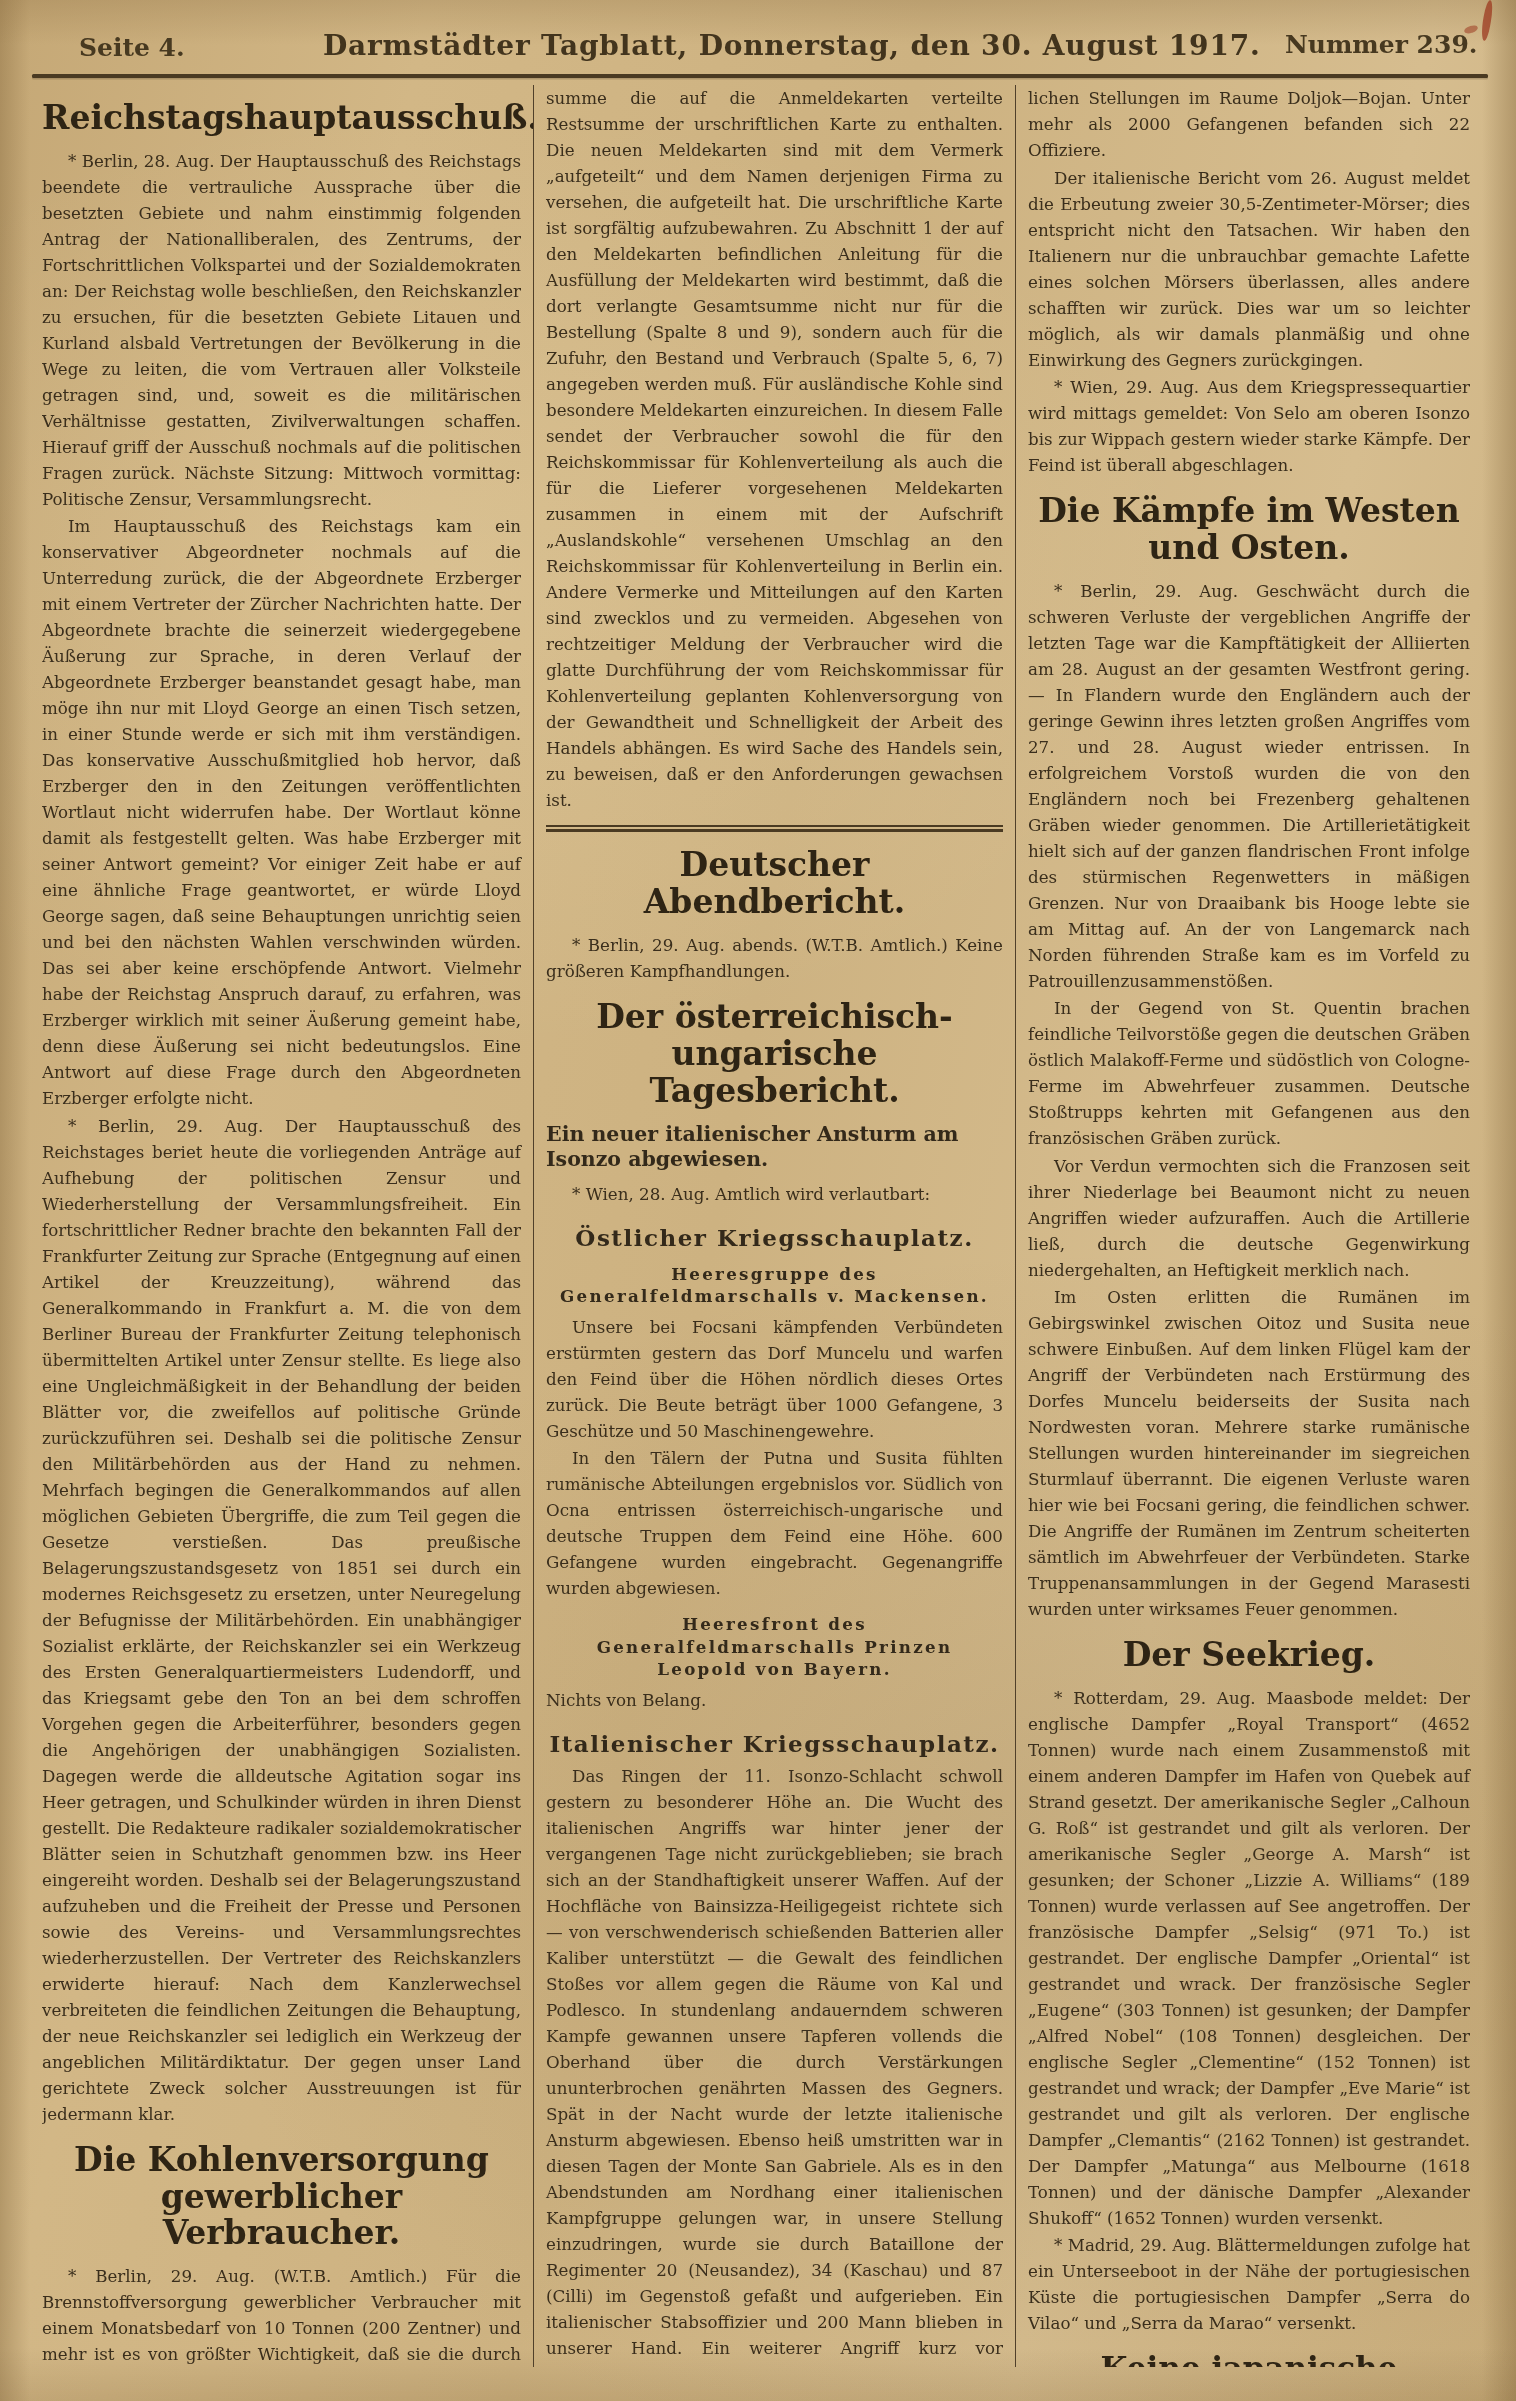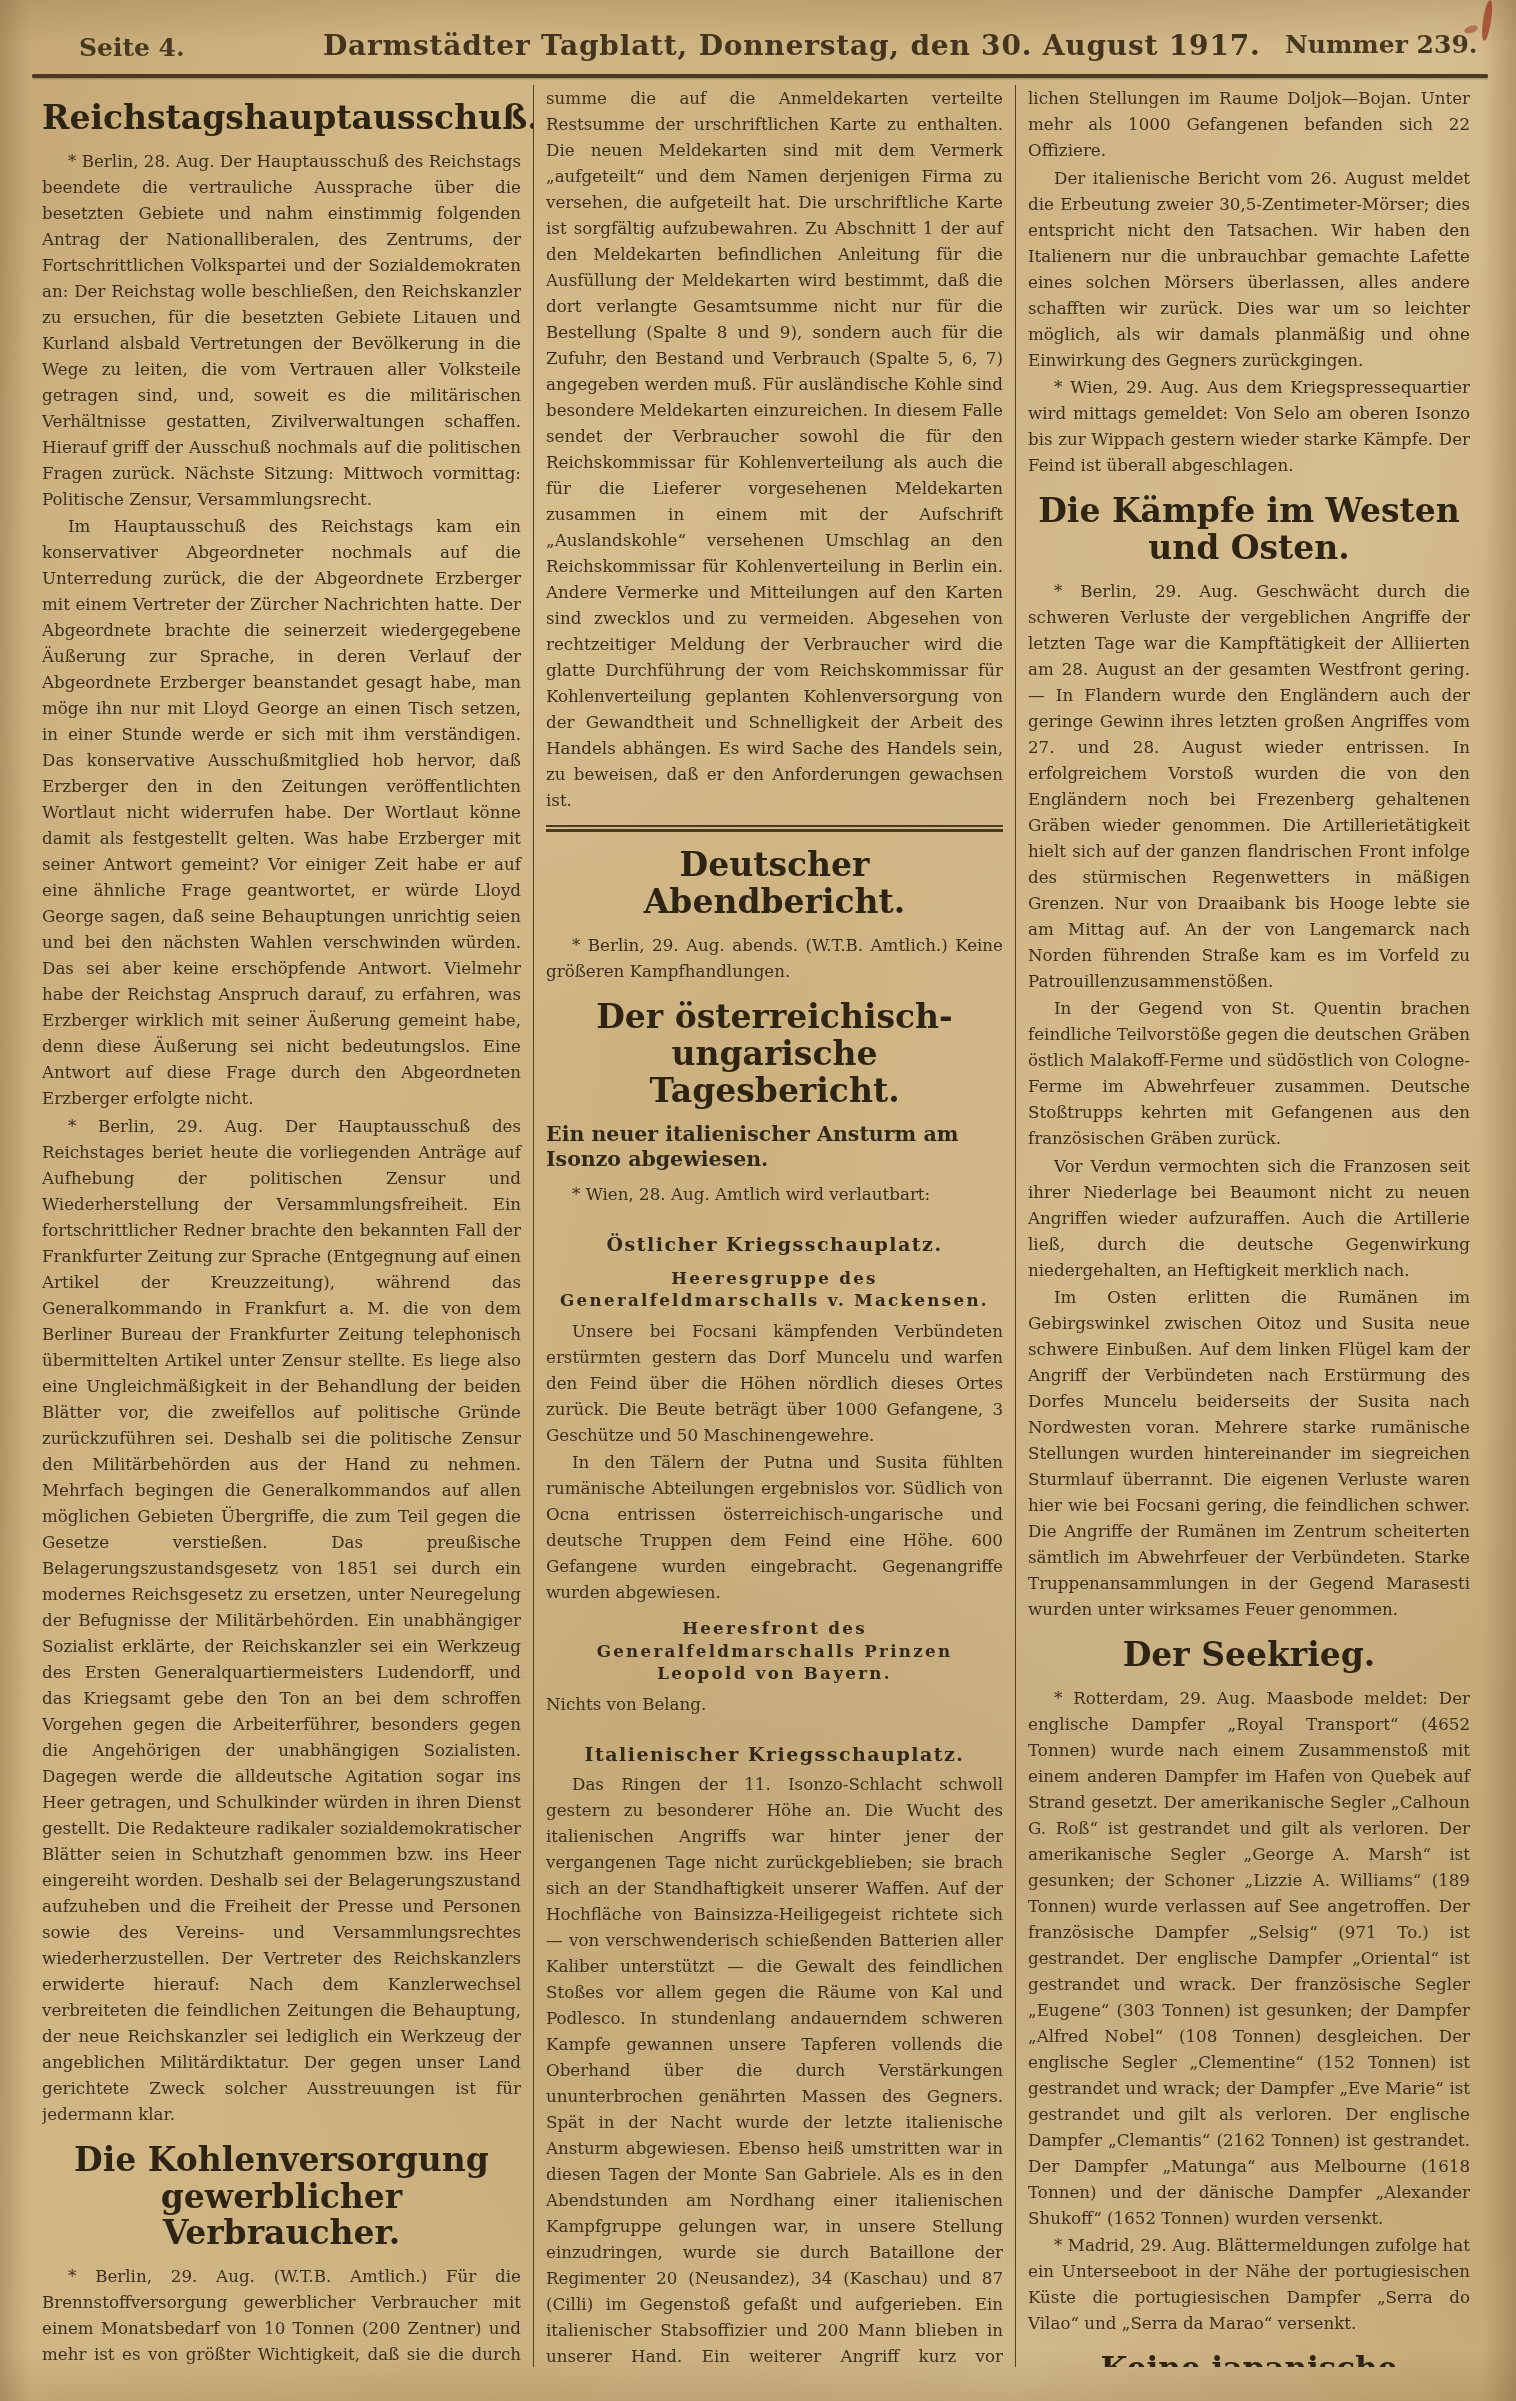--- a/index.html
+++ b/index.html
@@ -25,21 +25,21 @@
   
   .columns{position:absolute;top:85px;left:42px;right:30px;bottom:21px;display:flex;}
   .col{box-sizing:border-box;overflow:hidden;height:2282px;}
   .col-1{width:491px;padding-right:12px;}
   .col-2{width:482px;border-left:1.5px solid #50402a;padding:0 12px;}
   .col-3{width:458px;border-left:1.5px solid #50402a;padding-left:12px;padding-right:3px;}
   
   .headline{font-size:33px;line-height:1.12;font-weight:bold;text-align:center;color:#2e2414;margin:15px 0 10.6px;}
   .headline-sm{font-size:31px;}
   .subhead{font-size:20.5px;font-weight:bold;color:#33291a;margin:12px 0 7.6px;line-height:1.25;}
-  .subhead-small{font-size:19px;font-weight:bold;text-align:center;letter-spacing:1.5px;margin:26px 0 6px;color:#33291a;}
+  .subhead-small{font-size:23px;font-weight:bold;text-align:center;letter-spacing:1.5px;margin:17px 0 6px;color:#33291a;}
   .subhead-spaced{font-size:16.7px;font-weight:bold;text-align:center;letter-spacing:2.3px;line-height:1.35;margin:12px 7.6px 6px;color:#33291a;}
   .para{font-size:16.7px;line-height:26px;text-align:justify;text-indent:26px;margin:0 0 1.5px;hyphens:auto;}
   .para-flush{text-indent:0;}
   .rule-double{height:0;border-top:2.3px solid #4a3a22;border-bottom:4.5px solid #4a3a22;margin:12px 0 10.6px;border-bottom-width:3.8px;padding-top:2.3px;}
 </style>
 </head>
 <body>
 
 <div class="page">
   <div class="masthead">
@@ -71,21 +71,21 @@
         <div class="subhead-small">Östlicher Kriegsschauplatz.</div>
         <div class="subhead-spaced">Heeresgruppe des Generalfeldmarschalls v. Mackensen.</div>
         <div class="para">Unsere bei Focsani kämpfenden Verbündeten erstürmten gestern das Dorf Muncelu und warfen den Feind über die Höhen nördlich dieses Ortes zurück. Die Beute beträgt über 1000 Gefangene, 3 Geschütze und 50 Maschinengewehre.</div>
         <div class="para">In den Tälern der Putna und Susita fühlten rumänische Abteilungen ergebnislos vor. Südlich von Ocna entrissen österreichisch-ungarische und deutsche Truppen dem Feind eine Höhe. 600 Gefangene wurden eingebracht. Gegenangriffe wurden abgewiesen.</div>
         <div class="subhead-spaced">Heeresfront des Generalfeldmarschalls Prinzen Leopold von Bayern.</div>
         <div class="para para-flush">Nichts von Belang.</div>
         <div class="subhead-small">Italienischer Kriegsschauplatz.</div>
         <div class="para">Das Ringen der 11. Isonzo-Schlacht schwoll gestern zu besonderer Höhe an. Die Wucht des italienischen Angriffs war hinter jener der vergangenen Tage nicht zurückgeblieben; sie brach sich an der Standhaftigkeit unserer Waffen. Auf der Hochfläche von Bainsizza-Heiligegeist richtete sich — von verschwenderisch schießenden Batterien aller Kaliber unterstützt — die Gewalt des feindlichen Stoßes vor allem gegen die Räume von Kal und Podlesco. In stundenlang andauerndem schweren Kampfe gewannen unsere Tapferen vollends die Oberhand über die durch Verstärkungen ununterbrochen genährten Massen des Gegners. Spät in der Nacht wurde der letzte italienische Ansturm abgewiesen. Ebenso heiß umstritten war in diesen Tagen der Monte San Gabriele. Als es in den Abendstunden am Nordhang einer italienischen Kampfgruppe gelungen war, in unsere Stellung einzudringen, wurde sie durch Bataillone der Regimenter 20 (Neusandez), 34 (Kaschau) und 87 (Cilli) im Gegenstoß gefaßt und aufgerieben. Ein italienischer Stabsoffizier und 200 Mann blieben in unserer Hand. Ein weiterer Angriff kurz vor Mitternacht nordöstlich des Gabriele, ohne Artillerievorbereitung, brach in unserem Feuer zusammen. Eine mächtige italienische Angriffswelle lief südlich von Görz und nördlich des Wippach-Tales an. Am Friedhof von Görz und bei Grazigna wurde der Feind durch die hervorragende Wirkung unserer Batterien zum Weichen gezwungen. Bei San Marco hingegen konnte der Feind erst in erbittertem Ringen von Mann gegen Mann geworfen werden. In engem Kampfraum brachten wir hier Gefangene von sieben italienischen Regimentern ein. Auf der Karsthochfläche kam es zu keinen größeren Kampfhandlungen. Triest wurde neuerlich von feindlichen Fliegern heimgesucht. Die in die Stadt geworfenen Bomben richteten keinen nennenswerten Schaden an.</div>
       </div>
     <div class="col col-3">
-        <div class="para para-flush">lichen Stellungen im Raume Doljok—Bojan. Unter mehr als 1000 Gefangenen befanden sich 22 Offiziere.</div>
+        <div class="para para-flush">lichen Stellungen im Raume Doljok—Bojan. Unter mehr als 2000 Gefangenen befanden sich 22 Offiziere.</div>
         <div class="para">Der italienische Bericht vom 26. August meldet die Erbeutung zweier 30,5-Zentimeter-Mörser; dies entspricht nicht den Tatsachen. Wir haben den Italienern nur die unbrauchbar gemachte Lafette eines solchen Mörsers überlassen, alles andere schafften wir zurück. Dies war um so leichter möglich, als wir damals planmäßig und ohne Einwirkung des Gegners zurückgingen.</div>
         <div class="para">* Wien, 29. Aug. Aus dem Kriegspressequartier wird mittags gemeldet: Von Selo am oberen Isonzo bis zur Wippach gestern wieder starke Kämpfe. Der Feind ist überall abgeschlagen.</div>
         <div class="headline">Die Kämpfe im Westen und Osten.</div>
         <div class="para">* Berlin, 29. Aug. Geschwächt durch die schweren Verluste der vergeblichen Angriffe der letzten Tage war die Kampftätigkeit der Alliierten am 28. August an der gesamten Westfront gering. — In Flandern wurde den Engländern auch der geringe Gewinn ihres letzten großen Angriffes vom 27. und 28. August wieder entrissen. In erfolgreichem Vorstoß wurden die von den Engländern noch bei Frezenberg gehaltenen Gräben wieder genommen. Die Artillerietätigkeit hielt sich auf der ganzen flandrischen Front infolge des stürmischen Regenwetters in mäßigen Grenzen. Nur von Draaibank bis Hooge lebte sie am Mittag auf. An der von Langemarck nach Norden führenden Straße kam es im Vorfeld zu Patrouillenzusammenstößen.</div>
         <div class="para">In der Gegend von St. Quentin brachen feindliche Teilvorstöße gegen die deutschen Gräben östlich Malakoff-Ferme und südöstlich von Cologne-Ferme im Abwehrfeuer zusammen. Deutsche Stoßtrupps kehrten mit Gefangenen aus den französischen Gräben zurück.</div>
         <div class="para">Vor Verdun vermochten sich die Franzosen seit ihrer Niederlage bei Beaumont nicht zu neuen Angriffen wieder aufzuraffen. Auch die Artillerie ließ, durch die deutsche Gegenwirkung niedergehalten, an Heftigkeit merklich nach.</div>
         <div class="para">Im Osten erlitten die Rumänen im Gebirgswinkel zwischen Oitoz und Susita neue schwere Einbußen. Auf dem linken Flügel kam der Angriff der Verbündeten nach Erstürmung des Dorfes Muncelu beiderseits der Susita nach Nordwesten voran. Mehrere starke rumänische Stellungen wurden hintereinander im siegreichen Sturmlauf überrannt. Die eigenen Verluste waren hier wie bei Focsani gering, die feindlichen schwer. Die Angriffe der Rumänen im Zentrum scheiterten sämtlich im Abwehrfeuer der Verbündeten. Starke Truppenansammlungen in der Gegend Marasesti wurden unter wirksames Feuer genommen.</div>
         <div class="headline">Der Seekrieg.</div>
         <div class="para">* Rotterdam, 29. Aug. Maasbode meldet: Der englische Dampfer „Royal Transport“ (4652 Tonnen) wurde nach einem Zusammenstoß mit einem anderen Dampfer im Hafen von Quebek auf Strand gesetzt. Der amerikanische Segler „Calhoun G. Roß“ ist gestrandet und gilt als verloren. Der amerikanische Segler „George A. Marsh“ ist gesunken; der Schoner „Lizzie A. Williams“ (189 Tonnen) wurde verlassen auf See angetroffen. Der französische Dampfer „Selsig“ (971 To.) ist gestrandet. Der englische Dampfer „Oriental“ ist gestrandet und wrack. Der französische Segler „Eugene“ (303 Tonnen) ist gesunken; der Dampfer „Alfred Nobel“ (108 Tonnen) desgleichen. Der englische Segler „Clementine“ (152 Tonnen) ist gestrandet und wrack; der Dampfer „Eve Marie“ ist gestrandet und gilt als verloren. Der englische Dampfer „Clemantis“ (2162 Tonnen) ist gestrandet. Der Dampfer „Matunga“ aus Melbourne (1618 Tonnen) und der dänische Dampfer „Alexander Shukoff“ (1652 Tonnen) wurden versenkt.</div>
         <div class="para">* Madrid, 29. Aug. Blättermeldungen zufolge hat ein Unterseeboot in der Nähe der portugiesischen Küste die portugiesischen Dampfer „Serra do Vilao“ und „Serra da Marao“ versenkt.</div>

